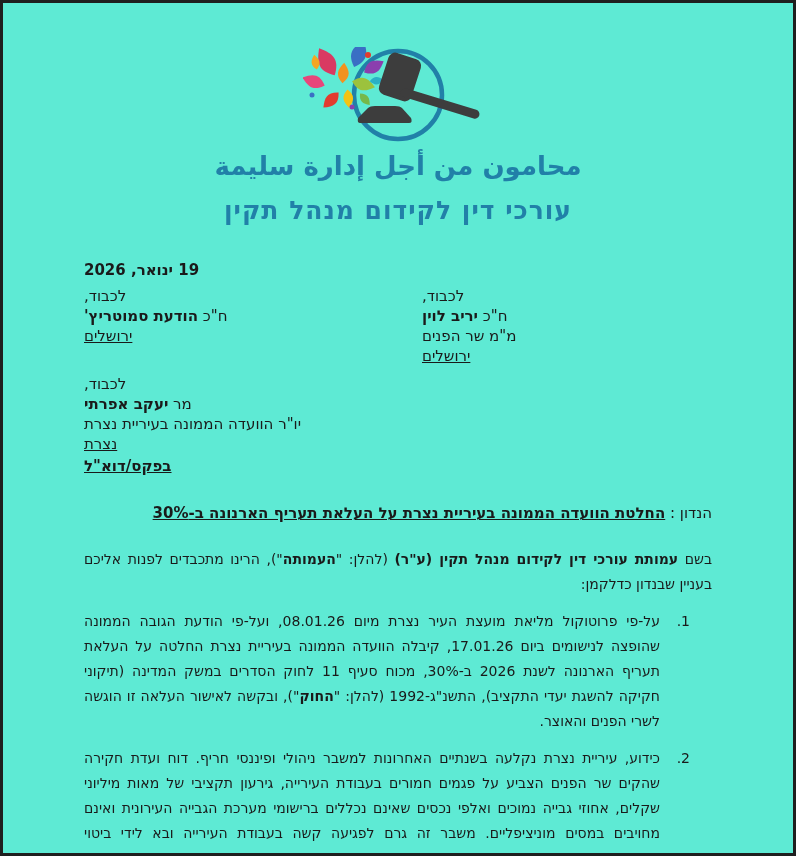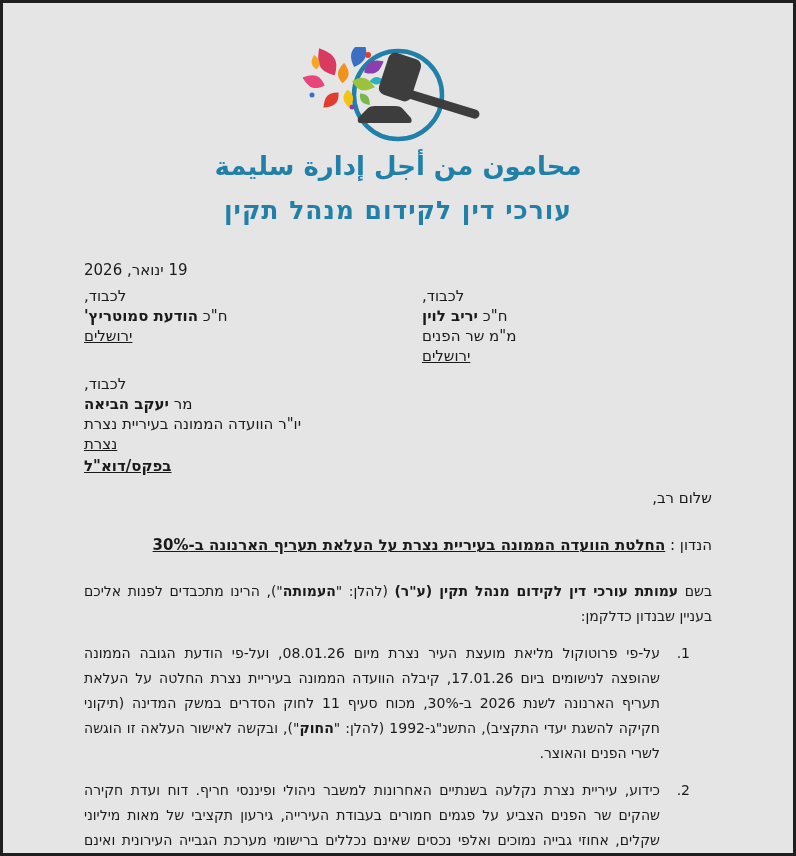--- a/index.html
+++ b/index.html
@@ -1,30 +1,30 @@
 <!DOCTYPE html>
 <html dir="rtl" lang="he"><head>
 <meta charset="utf-8">
 <style>
   * { margin:0; padding:0; box-sizing:border-box; }
   html,body { background:#ffffff; }
   body { font-family:"DejaVu Sans", sans-serif; color:#1a1a1a; }
   .page {
-    position:relative; width:796px; height:856px; background:#e5e5e5;
+    position:relative; width:796px; height:856px; background:#5eead4;
     border:3px solid #1f1f1f; overflow:hidden; direction:rtl;
   }
   .content { padding:0 81px; }
 
   
   .logo-block { text-align:center; padding-top:44px; direction:ltr; }
   .logo-arabic { font-size:26px; font-weight:bold; color:#2180a8; line-height:30px; direction:rtl; }
   .logo-hebrew { font-size:25px; font-weight:bold; color:#2180a8; line-height:28px; direction:rtl; letter-spacing:1px;margin-top:16px; }
 
   
-  .date-line { margin-top:36px; text-align:left; font-size:15px; font-weight:normal; line-height:18px; }
+  .date-line { margin-top:36px; text-align:left; font-size:15px; font-weight:bold; line-height:18px; }
 
   
   .recipients-row { display:flex; margin-top:7px; }
   .recipient { font-size:15px; line-height:20px; text-align:left; }
   .col-a { width:290px; }
   .col-b { flex:1; }
   .block-c { margin-top:8px; }
   .recipient .name { font-weight:bold; }
   .city { text-decoration:underline; }
 
@@ -90,28 +90,27 @@
       </div>
       <div class="recipient col-b">
         <div>לכבוד,</div>
         <div><span>ח"כ </span><span class="name">הודעת סמוטריץ'</span></div>
         <div class="city">ירושלים</div>
       </div>
     </div>
 
     <div class="recipient block-c">
       <div>לכבוד,</div>
-      <div><span>מר </span><span class="name">יעקב הביאה</span></div>
+      <div><span>מר </span><span class="name">יעקב אפרתי</span></div>
       <div>יו"ר הוועדה הממונה בעיריית נצרת</div>
       <div class="city">נצרת</div>
     </div>
 
     <div class="delivery">בפקס/דוא"ל</div>
 
-    <div class="greeting">שלום רב,</div>
 
     <div class="subject"><span>הנדון</span><span> : </span><span class="subject-title">החלטת הוועדה הממונה בעיריית נצרת על העלאת תעריף הארנונה ב-30%</span></div>
 
     <p class="intro"><span>בשם </span><span class="b">עמותת עורכי דין לקידום מנהל תקין (ע"ר)</span><span> (להלן: "</span><span class="b">העמותה</span><span>"), הרינו מתכבדים לפנות אליכם בעניין שבנדון כדלקמן:</span></p>
 
     <div class="list-item">
       <span class="item-number">1.</span><span>על-פי פרוטוקול מליאת מועצת העיר נצרת מיום 08.01.26, ועל-פי הודעת הגובה הממונה שהופצה לנישומים ביום 17.01.26, קיבלה הוועדה הממונה בעיריית נצרת החלטה על העלאת תעריף הארנונה לשנת 2026 ב-30%, מכוח סעיף 11 לחוק הסדרים במשק המדינה (תיקוני חקיקה להשגת יעדי התקציב), התשנ"ג-1992 (להלן: "</span><span class="b">החוק</span><span>"), ובקשה לאישור העלאה זו הוגשה לשרי הפנים והאוצר.</span>
     </div>
 
     <div class="list-item">

